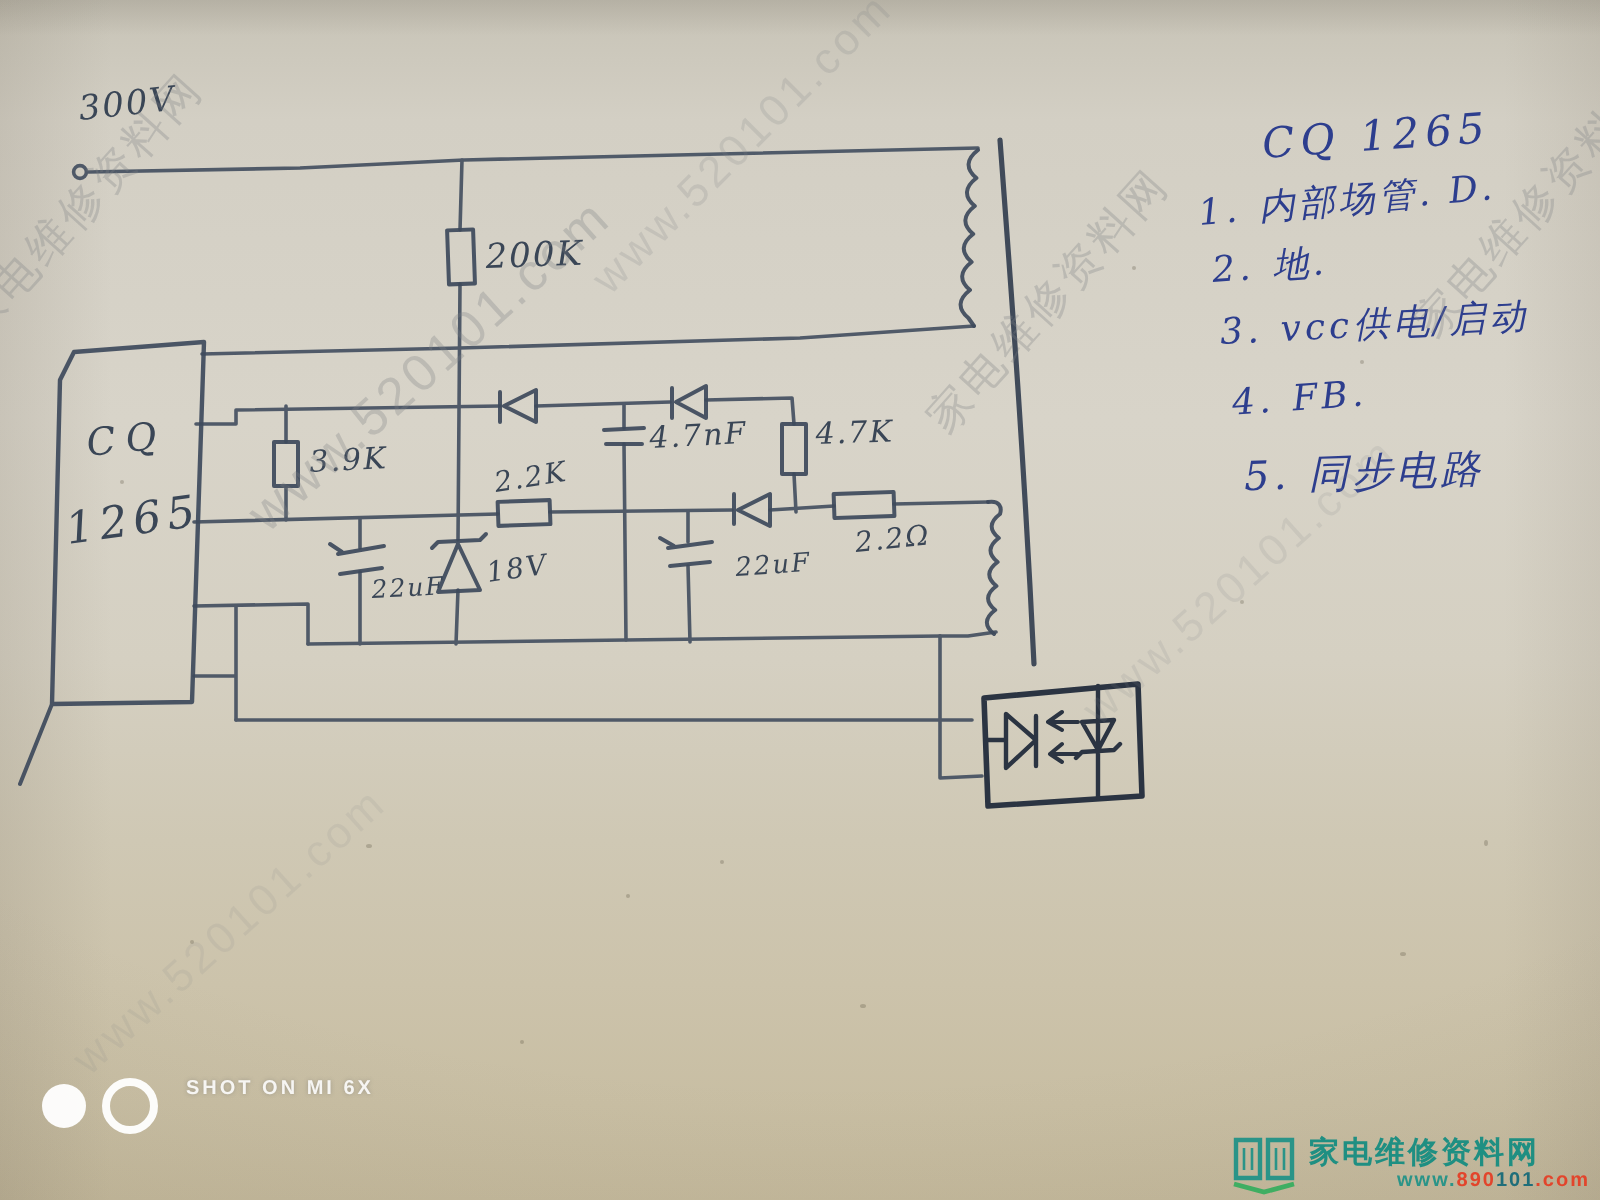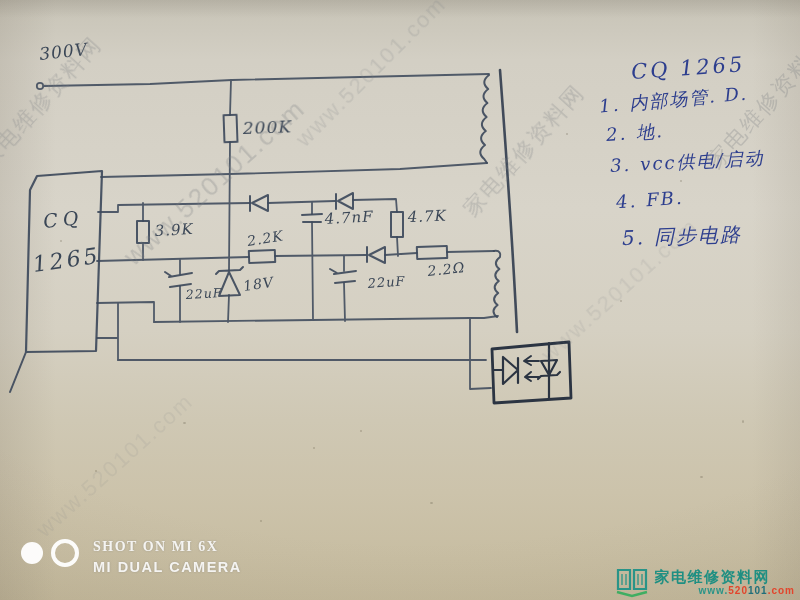--- a/index.html
+++ b/index.html
@@ -19,21 +19,21 @@
   
   .note{position:absolute;z-index:2;color:#2d3e8e;font-family:"DejaVu Serif","Liberation Serif",serif;
         font-style:italic;white-space:nowrap;letter-spacing:2px;}
   .note .num{margin-right:9px;}
   
   .lens1{position:absolute;left:21px;top:542px;width:22px;height:22px;border-radius:50%;
          background:rgba(255,255,255,.95);z-index:4;}
   .lens2{position:absolute;left:51px;top:539px;width:20px;height:20px;border-radius:50%;
          border:4px solid rgba(255,255,255,.95);z-index:4;}
   .shot1{position:absolute;left:93px;top:539px;z-index:4;color:rgba(255,255,255,.88);
-         font-size:14px;font-weight:bold;letter-spacing:1.5px;text-shadow:0 0 2px rgba(110,110,110,.45);font-family:Liberation Serif, serif;}
+         font-size:10px;font-weight:bold;letter-spacing:1.5px;text-shadow:0 0 2px rgba(110,110,110,.45);}
   .shot2{position:absolute;left:93px;top:559px;z-index:4;color:rgba(255,255,255,.88);
          font-size:14.5px;font-weight:bold;letter-spacing:1.5px;text-shadow:0 0 2px rgba(110,110,110,.45);}
   
   .logo{position:absolute;right:5px;bottom:2px;z-index:4;display:flex;align-items:center;gap:6px;}
   .logo .txt{display:flex;flex-direction:column;line-height:1.05;}
   .logo .name{color:#1f8f82;font-weight:bold;font-size:15px;letter-spacing:1.5px;}
   .logo .url{font-size:10px;font-weight:bold;letter-spacing:1px;margin-top:1px;}
   .u-t{color:#2a9488;padding-left:44px;} .u-r{color:#e2452c;} .u-d{color:#1f6e7a;}
 </style>
 </head>
@@ -138,32 +138,31 @@
   <div class="wm" style="left:128px;top:245px;font-size:26px;transform:rotate(-42deg);">www.520101.com</div>
   <div class="wm" style="left:300px;top:130px;opacity:.65;transform:rotate(-45deg);">www.520101.com</div>
   <div class="wm" style="left:468px;top:198px;transform:rotate(-48deg);">家电维修资料网</div>
   <div class="wm" style="left:712px;top:150px;transform:rotate(-48deg);">家电维修资料网</div>
   <div class="wm" style="left:545px;top:345px;opacity:.5;transform:rotate(-42deg);">www.520101.com</div>
   <div class="wm" style="left:40px;top:520px;opacity:.4;transform:rotate(-42deg);">www.520101.com</div>
 
   <div class="lens1"></div>
   <div class="lens2"></div>
   <div class="shot1">SHOT ON MI 6X</div>
-  <div class="shot2">MI DUAL CAMERA</div>
 
   <div class="logo">
     <svg width="34" height="31" viewBox="0 0 34 31">
       <g stroke="#2a9488" fill="none" stroke-width="2.2">
         <path d="M3 3 H15 V22 H3 Z"></path>
         <path d="M19 3 H31 V22 H19 Z"></path>
       </g>
       <g stroke="#2a9488" fill="none" stroke-width="1.3">
         <path d="M7 7 V18 M11 7 V18 M23 7 V18 M27 7 V18"></path>
       </g>
       <path d="M2 25 L17 29 L32 25" stroke="#3fae62" stroke-width="2.4" fill="none"></path>
     </svg>
     <div class="txt">
       <span class="name">家电维修资料网</span>
-      <span class="url"><span class="u-t">www.</span><span class="u-r">520</span><span class="u-d">101</span><span class="u-r">.com</span></span>
+      <span class="url"><span class="u-t">www.</span><span class="u-r">890</span><span class="u-d">101</span><span class="u-r">.com</span></span>
     </div>
   </div>
 
 </div>
 
 </body></html>

